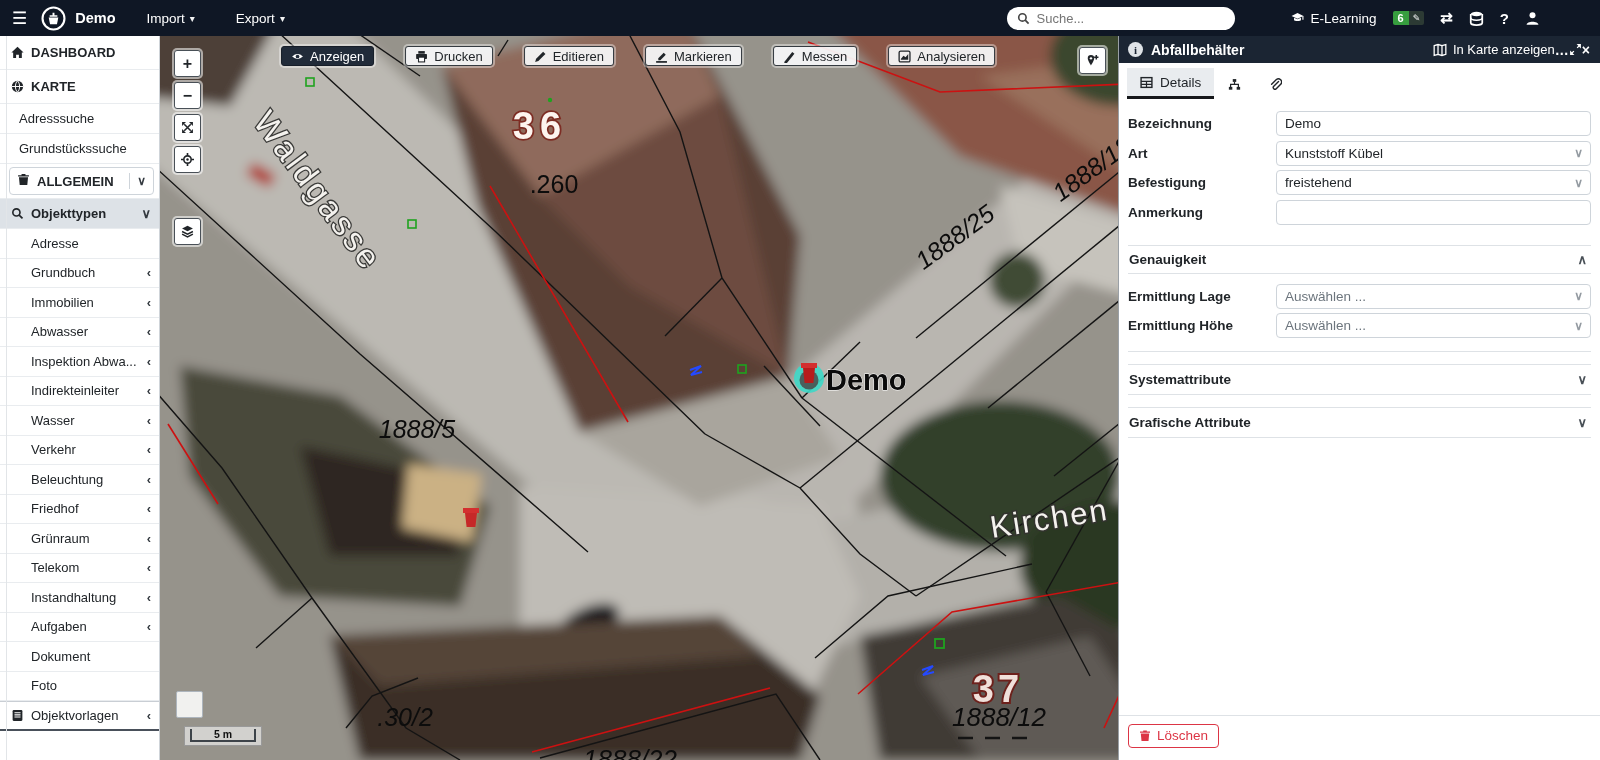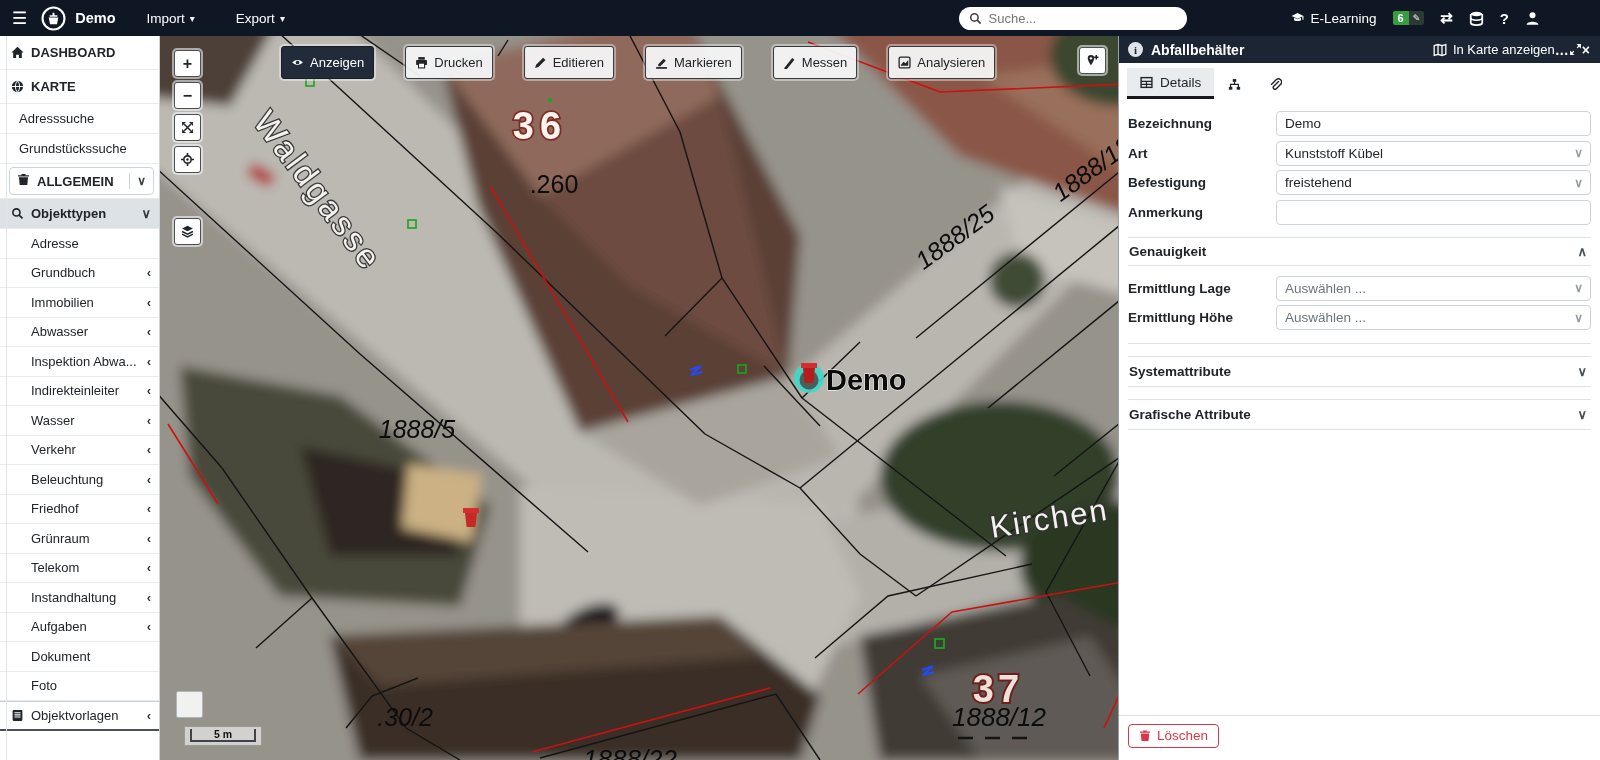--- a/index.html
+++ b/index.html
@@ -6,21 +6,21 @@
   html,body { width:1600px; height:760px; overflow:hidden; font-family:"Liberation Sans",sans-serif; background:#fff; }
   .app { width:1600px; height:760px; display:flex; flex-direction:column; }
 
   
   .navbar { height:36px; background:#0f1725; color:#fff; display:flex; align-items:center; padding:0 14px 0 12px; flex:none; }
   .hamburger { font-size:17px; margin-right:14px; cursor:pointer; }
   .logo { width:25px; height:25px; margin-right:9px; }
   .brand { font-weight:700; font-size:14.5px; margin-right:16px; }
   .navmenu { font-size:13.5px; margin-right:26px; display:flex; align-items:center; gap:5px; cursor:pointer;padding-left:15px; }
   .navmenu .caret { font-size:10px; opacity:.95; }
-  .searchbox { margin-left:auto; width:228px; height:23px; background:#fff; border-radius:13px; display:flex; align-items:center; padding:0 10px; gap:7px; margin-right:104px; }
+  .searchbox { margin-left:auto; width:228px; height:23px; background:#fff; border-radius:13px; display:flex; align-items:center; padding:0 10px; gap:7px; margin-right:56px; }
   .searchbox svg { flex:none; }
   .searchbox input { border:none; outline:none; width:100%; font-size:13px; color:#222; background:transparent; font-family:inherit; }
   .nav-right { display:flex; align-items:center; gap:16px; padding-right:46px; font-size:13.5px;justify-content:space-between; }
   .elearn { display:flex; align-items:center; gap:7px; cursor:pointer; }
   .badge-group { display:inline-flex; }
   .badge-num { background:#379e3f; color:#fff; font-size:11px; font-weight:700; padding:1px 5px; border-radius:2px 0 0 2px; }
   .badge-edit { background:#2c3a34; color:#fff; font-size:9px; padding:1px 4px; border-radius:0 2px 2px 0; display:flex; align-items:center; }
   .nav-ico { font-size:15px; font-weight:700; cursor:pointer; display:flex; align-items:center; }
 
   
@@ -43,21 +43,21 @@
   .srow.otype { min-height:29.5px; }
   .objektvorlagen { border-top:1px solid #c9ced4; border-bottom:2px solid #49505a; font-weight:400; }
 
   
   .map { position:relative; flex:1; min-width:0; overflow:hidden; background:#96938b; }
   .map-svg { position:absolute; inset:0; display:block; }
   .map-controls { position:absolute; left:14px; top:14px; display:flex; flex-direction:column; gap:5px; z-index:5; }
   .mbtn { width:27px; height:27px; background:#fff; border:1px solid #495057; border-radius:3px; box-shadow:0 0 0 2px rgba(255,255,255,.55); display:grid; place-items:center; font-weight:700; font-size:16px; color:#212529; cursor:pointer; }
   .mbtn.layers { margin-top:40px; }
   .map-toolbar { position:absolute; top:10px; left:50%; transform:translateX(-52%); display:flex; gap:3px; z-index:5; }
-  .tbtn { height:33px; display:inline-flex; align-items:center; gap:6px; padding:0 9px; font-size:13px; border:1px solid #343a40; border-radius:3px; background:rgba(248,249,250,.93); color:#212529; box-shadow:0 0 0 2px rgba(255,255,255,.4); cursor:pointer; white-space:nowrap;margin-left:28px; }
+  .tbtn { height:20px; display:inline-flex; align-items:center; gap:6px; padding:0 9px; font-size:13px; border:1px solid #343a40; border-radius:3px; background:rgba(248,249,250,.93); color:#212529; box-shadow:0 0 0 2px rgba(255,255,255,.4); cursor:pointer; white-space:nowrap;margin-left:28px; }
   .tbtn.active { background:#212b39; border-color:#161d28; color:#fff; }
   .add-marker { position:absolute; top:11px; right:12px; z-index:5; }
   .mini-square { position:absolute; left:16px; bottom:42px; width:27px; height:27px; background:rgba(246,246,244,.95); border:1px solid #adb5bd; border-radius:2px; z-index:5; cursor:pointer; }
   .scale-outer { position:absolute; left:24px; bottom:14px; background:rgba(225,225,222,.8); border:1px solid #999; padding:2px 5px 3px; z-index:5; }
   .scale-inner { width:66px; height:13px; border:2px solid #3d4349; border-top:none; font-size:10.5px; font-weight:700; color:#111; text-align:center; line-height:11px; }
 
   
   .panel { width:482px; flex:none; background:#fff; border-left:1px solid #9aa0a6; display:flex; flex-direction:column; font-size:13.5px; color:#212529; }
   .panel-header { height:27px; background:#1b2533; color:#fff; display:flex; align-items:center; padding:0 10px 0 9px; gap:8px; flex:none; }
   .info-circ { width:15px; height:15px; border-radius:50%; background:#dfe3e7; color:#1b2533; font-weight:700; font-size:11px; display:grid; place-items:center; font-family:"Liberation Serif",serif; }
@@ -70,21 +70,21 @@
   .tab.active { background:#e9ecef; border-bottom:3px solid #16181b; }
   .tab.icon-only { padding:7px 14px 6px; }
   .panel-body { flex:1; padding:12px 9px 0; overflow:hidden; }
   .frow { display:flex; align-items:center; margin-bottom:4.5px; }
   .flabel { width:148px; flex:none; font-weight:700; font-size:13.5px; }
   .fctrl { flex:1; position:relative; }
   .txt { width:100%; height:25px; border:1px solid #ced4da; border-radius:4px; padding:0 8px; font-size:13.5px; font-family:inherit; color:#212529; outline:none; }
   .selectbox { width:100%; height:25px; border:1px solid #ced4da; border-radius:4px; padding:0 24px 0 8px; display:flex; align-items:center; font-size:13.5px; cursor:pointer; background:#fff; }
   .sel-chev { position:absolute; right:8px; top:50%; transform:translateY(-50%); color:#939aa1; font-size:12px; font-weight:700; }
   .ph-text { color:#6c757d; }
-  .group { margin-top:12px; border-top:1px solid #dee2e6; }
+  .group { margin-top:20px; border-top:1px solid #dee2e6; }
   .group-header { display:flex; align-items:center; padding:6px 4px 6px 1px; font-weight:700; border-bottom:1px solid #dee2e6; cursor:pointer; }
   .group-header .gchev { margin-left:auto; color:#495057; font-weight:700; font-size:13px; }
   .group-body { padding:10px 0 13px; border-bottom:1px solid #dee2e6; }
   .acc-row { margin-top:12px; border-top:1px solid #dee2e6; border-bottom:1px solid #dee2e6; padding:7px 4px 7px 1px; font-weight:700; display:flex; align-items:center; cursor:pointer; }
   .acc-row .gchev { margin-left:auto; color:#495057; font-weight:700; font-size:13px; }
   .panel-footer { flex:none; border-top:1px solid #dee2e6; padding:8px 9px 12px; }
   .delete-btn { display:inline-flex; align-items:center; gap:6px; color:#dc3545; border:1px solid #dc3545; background:#fff; border-radius:4px; padding:3px 10px 4px; font-size:13.5px; cursor:pointer; font-family:inherit; }
 
   svg.ic12 { width:13px; height:13px; }
 </style>

